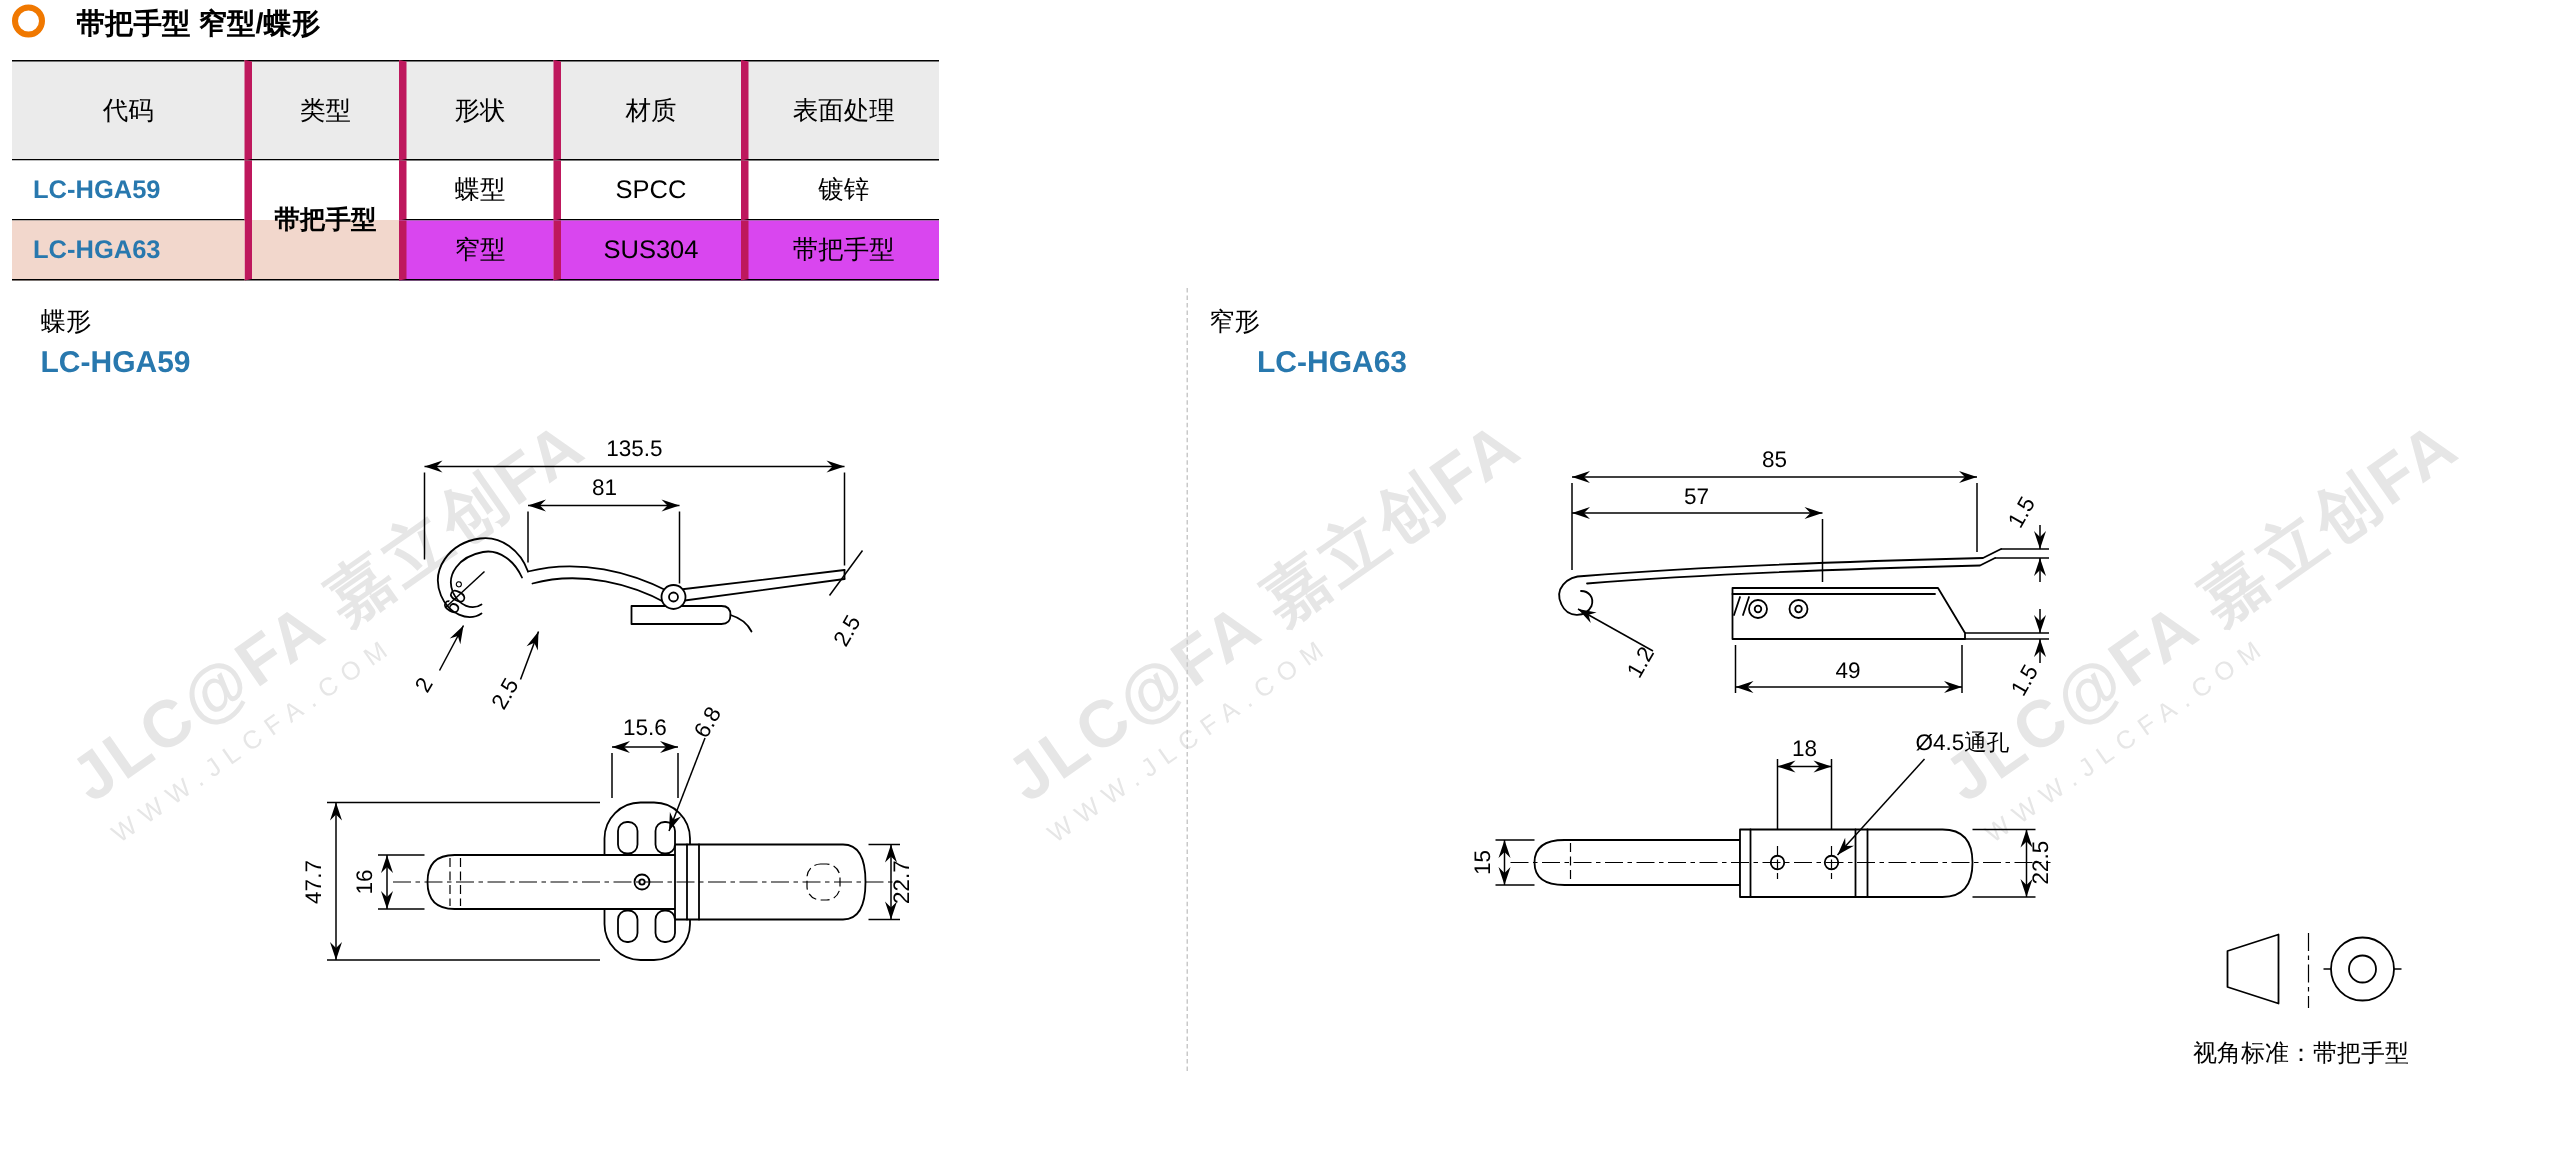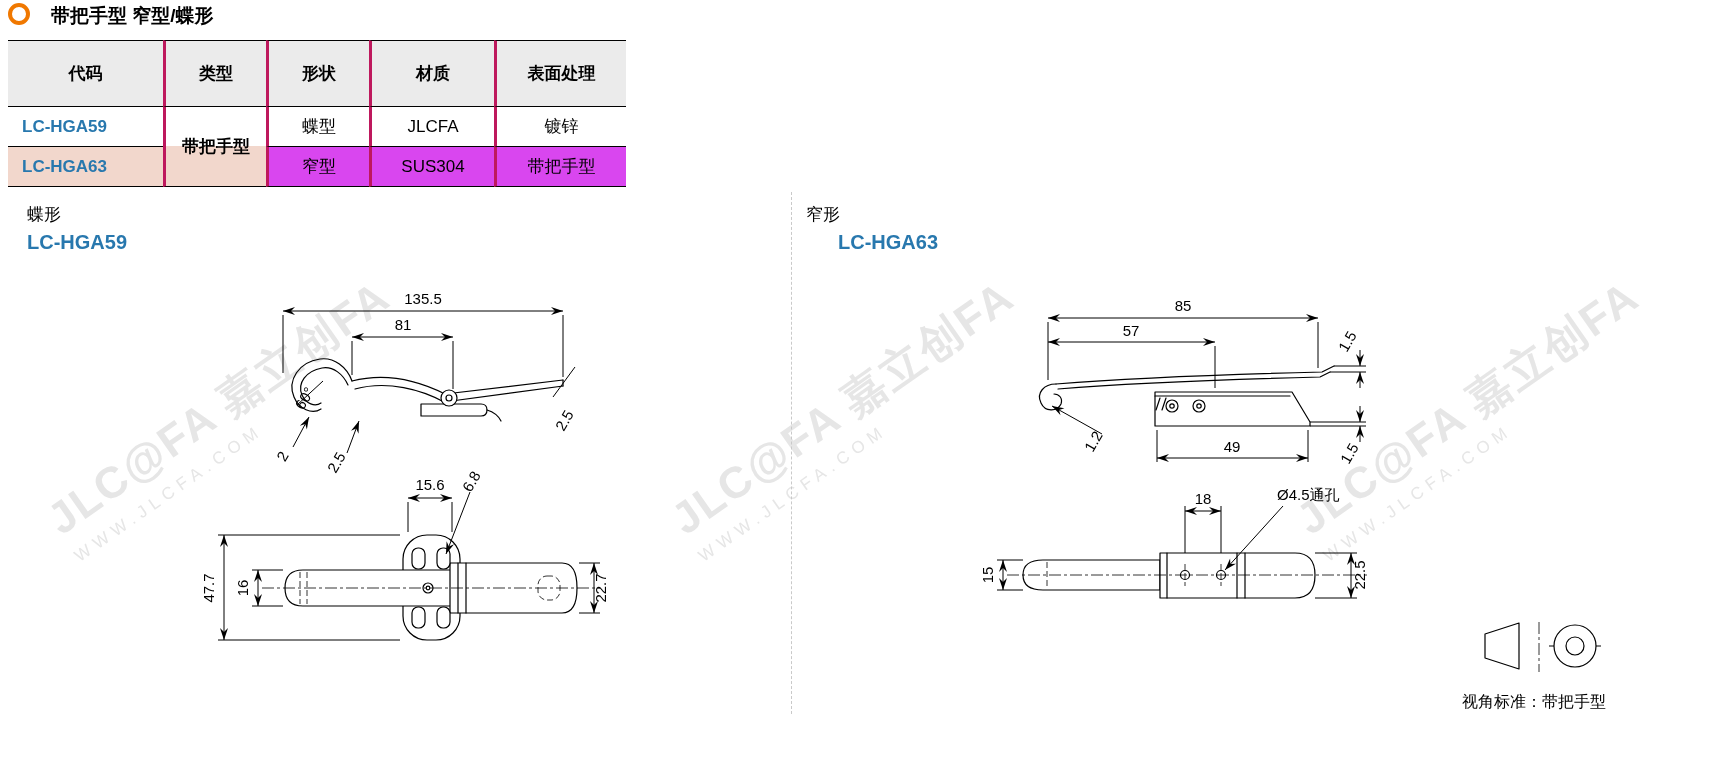--- a/index.html
+++ b/index.html
@@ -13,23 +13,23 @@
   .wm-url{font-size:17px;letter-spacing:6px;margin-top:2px;}
 
   
   .page-header{position:absolute;left:8px;top:3px;display:flex;gap:21px;z-index:2;}
   .ring{width:14px;height:14px;border:4px solid #f07800;border-radius:50%;background:#fff;}
   .title{font-size:19px;font-weight:bold;color:#000;}
 
   
   .tbl-wrap{position:absolute;left:8px;top:40px;z-index:2;background:#fff;}
   table{border-collapse:separate;border-spacing:0;table-layout:fixed;width:618px;}
-  th,td{font-size:17px;color:#000;text-align:center;border-bottom:1px solid #000;border-left:3px solid #be185d;}
+  th,td{font-size:17px;color:#000;text-align:center;border-bottom:1px solid #000;border-left:5px solid #be185d;}
   th:first-child,td.first{border-left:none;}
-  thead th{background:#ebebeb;font-weight:bold;height:63px;border-top:1px solid #000;}
+  thead th{background:#ebebeb;font-weight:normal;height:63px;border-top:1px solid #000;}
   tbody td{height:37px;}
   tr.pink td{background:#d946ef;}
   td.code{color:#2878ae;font-weight:bold;text-align:left;padding-left:14px;background:#fff;}
   tr.pink td.code{background:#f2d7cc;}
   td.merged{background:linear-gradient(#ffffff 50%,#f2d7cc 50%);font-weight:bold;}
 
   
   .shape-label{position:absolute;font-size:17px;font-weight:normal;color:#000;z-index:2;}
   .code-label{position:absolute;font-size:20px;font-weight:bold;color:#2878ae;z-index:2;}
 
@@ -87,21 +87,21 @@
           <th>形状</th>
           <th>材质</th>
           <th>表面处理</th>
         </tr>
       </thead>
       <tbody>
         <tr>
           <td class="code first">LC-HGA59</td>
           <td class="merged" rowspan="2">带把手型</td>
           <td>蝶型</td>
-          <td>JLCFA</td>
+          <td>SPCC</td>
           <td>镀锌</td>
         </tr>
         <tr class="pink">
           <td class="code first">LC-HGA63</td>
           <td>窄型</td>
           <td>SUS304</td>
           <td>带把手型</td>
         </tr>
       </tbody>
     </table>

